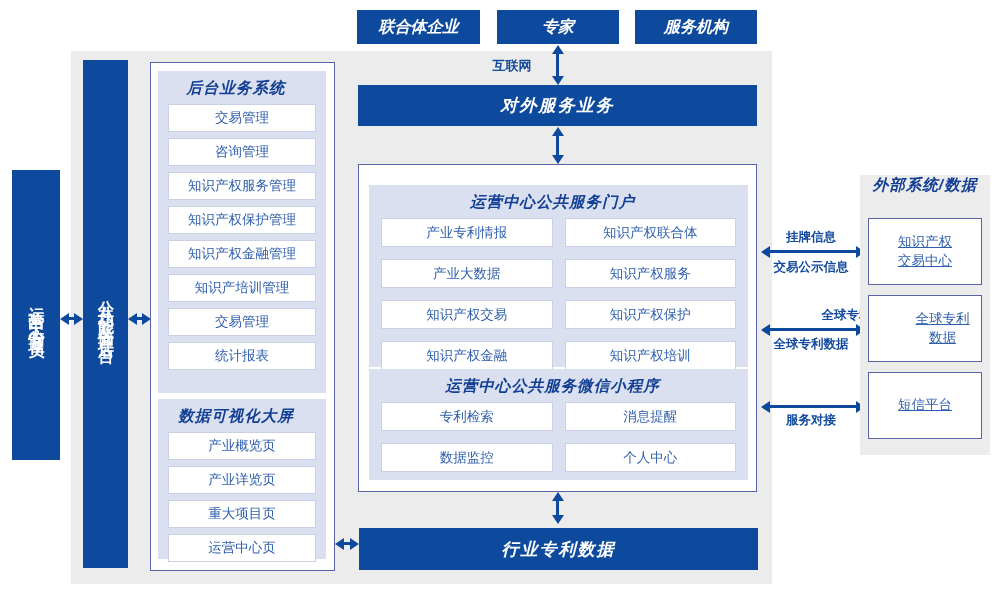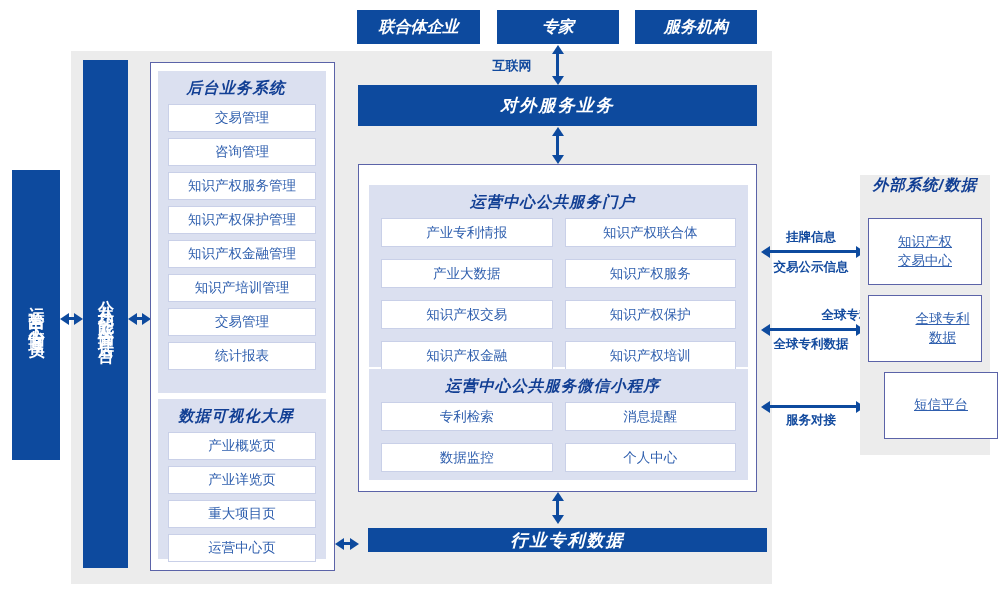--- a/index.html
+++ b/index.html
@@ -155,35 +155,35 @@
       <div class="item">专利检索</div>
       <div class="item">消息提醒</div>
       <div class="item">数据监控</div>
       <div class="item">个人中心</div>
     </div>
   </div>
 </div>
 
 <div class="v-arrow" style="left:556px;top:501px;height:14px;"></div>
 
-<div class="abs bluebox wide-bar" style="left:368px;top:528px;width:399px;height:24px;">行业专利数据</div>
+<div class="abs bluebox wide-bar" style="left:359px;top:528px;width:399px;height:42px;">行业专利数据</div>
 
 <div class="h-arrow" style="left:344px;top:542px;width:6px;"></div>
 
 <div class="abs link-label" style="left:758px;top:229px;width:106px;">挂牌信息</div>
 <div class="h-arrow" style="left:770px;top:250px;width:86px;"></div>
 <div class="abs link-label" style="left:758px;top:259px;width:106px;">交易公示信息</div>
 
 <div class="abs link-label" style="left:758px;top:307px;width:106px;margin-left:48px;">全球专利检索</div>
 <div class="h-arrow" style="left:770px;top:328px;width:86px;"></div>
 <div class="abs link-label" style="left:758px;top:336px;width:106px;">全球专利数据</div>
 
 <div class="h-arrow" style="left:770px;top:405px;width:86px;"></div>
 <div class="abs link-label" style="left:758px;top:412px;width:106px;">服务对接</div>
 
 <div class="abs canvas" style="left:860px;top:175px;width:130px;height:280px;">
   <div class="ext-title">外部系统/数据</div>
   <div class="abs ext-box" style="left:8px;top:43px;width:114px;height:67px;">知识产权
 交易中心</div>
   <div class="abs ext-box" style="left:8px;top:120px;width:114px;height:67px;padding-left:35px;">全球专利
 数据</div>
-  <div class="abs ext-box" style="left:8px;top:197px;width:114px;height:67px;margin-left:16px;">短信平台</div>
+  <div class="abs ext-box" style="left:8px;top:197px;width:114px;height:67px;">短信平台</div>
 </div>
 
 </body></html>

